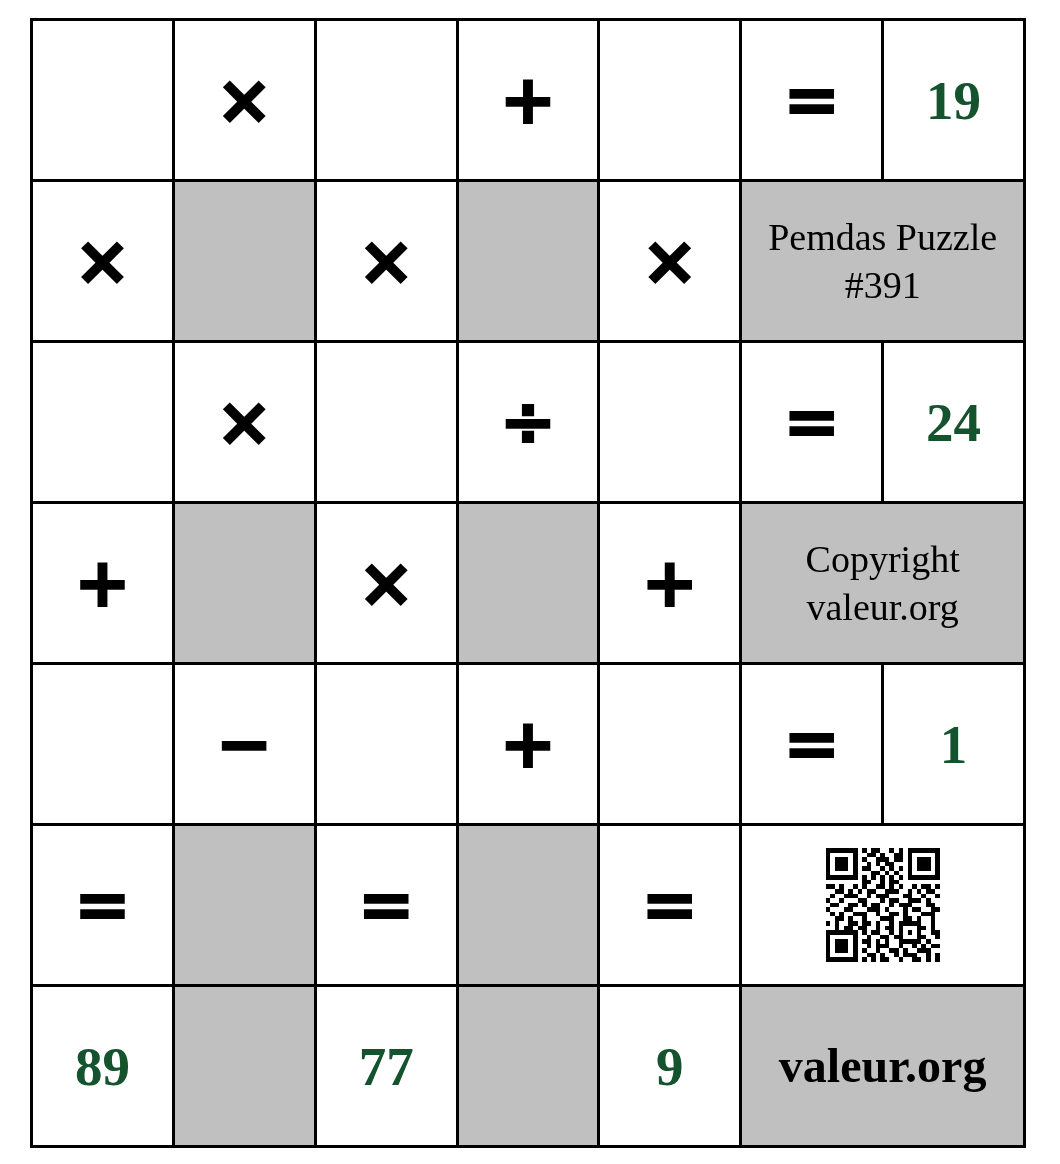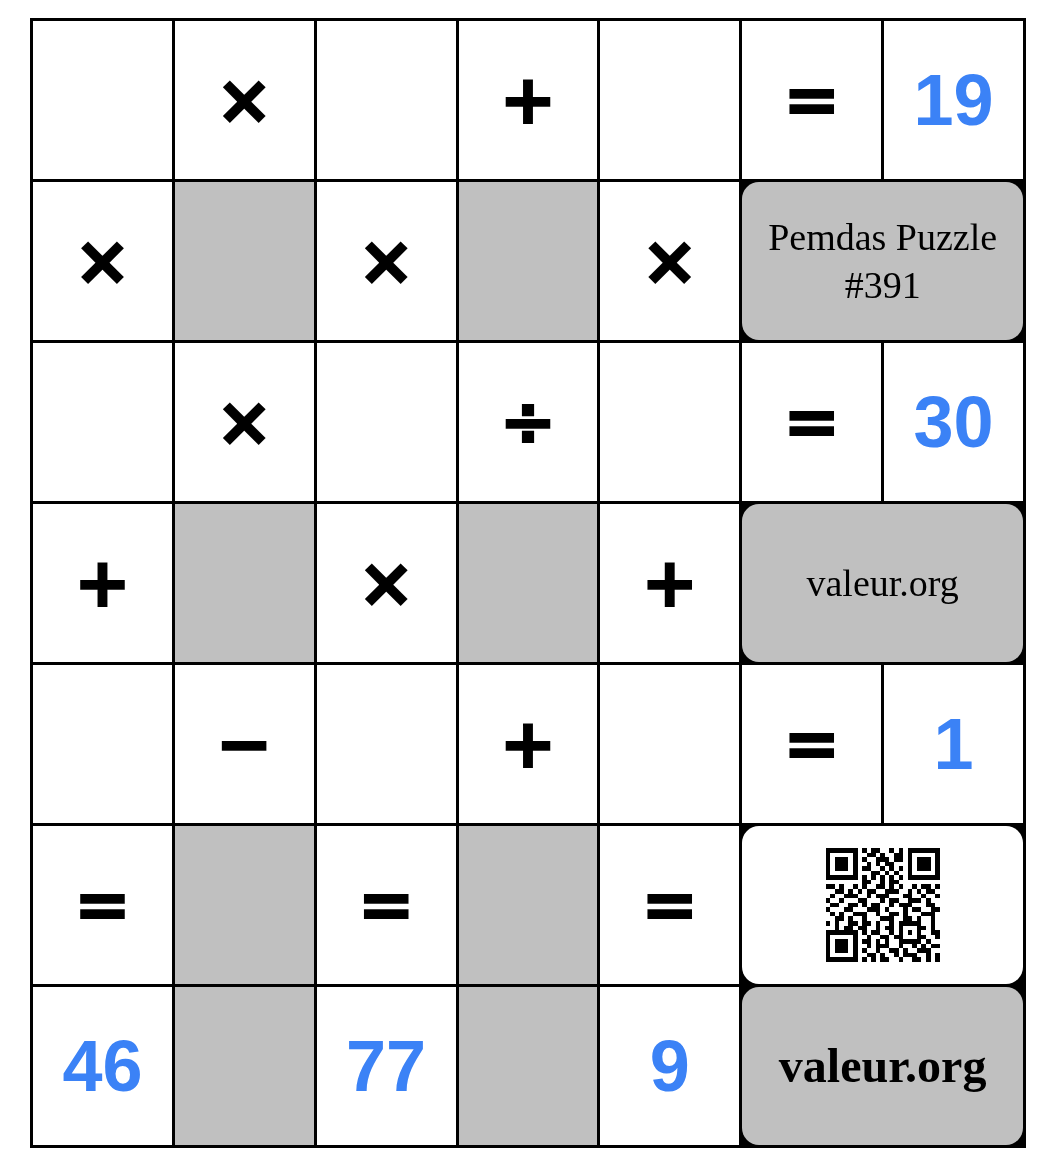--- a/index.html
+++ b/index.html
@@ -4,27 +4,27 @@
 <style>
   html,body{margin:0;padding:0;background:#fff;}
   .page{position:relative;width:1060px;height:1164px;background:#ffffff;overflow:hidden;}
   .grid{
     position:absolute;left:30px;top:18px;width:996px;height:1130px;
     box-sizing:border-box;background:#000;padding:3px;
     display:grid;grid-template-columns:repeat(7,1fr);grid-template-rows:repeat(7,1fr);gap:3px;
   }
   .cell{background:#fff;display:flex;align-items:center;justify-content:center;overflow:hidden;}
   .cell.gray{background:#c0c0c0;}
-  .cell.span2{grid-column:span 2;border-radius:17px;}
+  .cell.span2{grid-column:span 2;}
   .op{
     font-family:"DejaVu Sans",sans-serif;font-weight:bold;font-size:68px;color:#000;
     -webkit-text-stroke:2px #000;line-height:1;
   }
   .num{
-    font-family:Liberation Sans, sans-serif;font-weight:bold;font-size:72px;color:#3b82f6;line-height:1;
+    font-family:Liberation Serif, serif;font-weight:bold;font-size:55px;color:#14532d;line-height:1;
   }
   .label{
     font-family:"Liberation Serif","DejaVu Serif",serif;font-size:38px;color:#000;
     text-align:center;line-height:48px;
   }
   .brand{
     font-family:"Liberation Serif","DejaVu Serif",serif;font-weight:bold;font-size:48px;color:#000;
     text-align:center;line-height:1;
   }
   .qr{
@@ -79,36 +79,37 @@
       </div>
     <div class="cell"></div>
     <div class="cell">
         <span class="op">÷</span>
       </div>
     <div class="cell"></div>
     <div class="cell">
         <span class="op">=</span>
       </div>
     <div class="cell">
-        <span class="num">30</span>
+        <span class="num">24</span>
       </div>
 
     <div class="cell">
         <span class="op">+</span>
       </div>
     <div class="cell gray"></div>
     <div class="cell">
         <span class="op">×</span>
       </div>
     <div class="cell gray"></div>
     <div class="cell">
         <span class="op">+</span>
       </div>
     <div class="cell gray span2">
       <div class="label">
+        <div>Copyright</div>
         <div>valeur.org</div>
       </div>
     </div>
 
     <div class="cell"></div>
     <div class="cell">
         <span class="op">−</span>
       </div>
     <div class="cell"></div>
     <div class="cell">
@@ -757,21 +758,21 @@
           <div class="qm"></div>
           <div class="qm"></div>
           <div></div>
           <div class="qm"></div>
           <div></div>
           <div class="qm"></div>
         </div>
     </div>
 
     <div class="cell">
-        <span class="num">46</span>
+        <span class="num">89</span>
       </div>
     <div class="cell gray"></div>
     <div class="cell">
         <span class="num">77</span>
       </div>
     <div class="cell gray"></div>
     <div class="cell">
         <span class="num">9</span>
       </div>
     <div class="cell gray span2">

